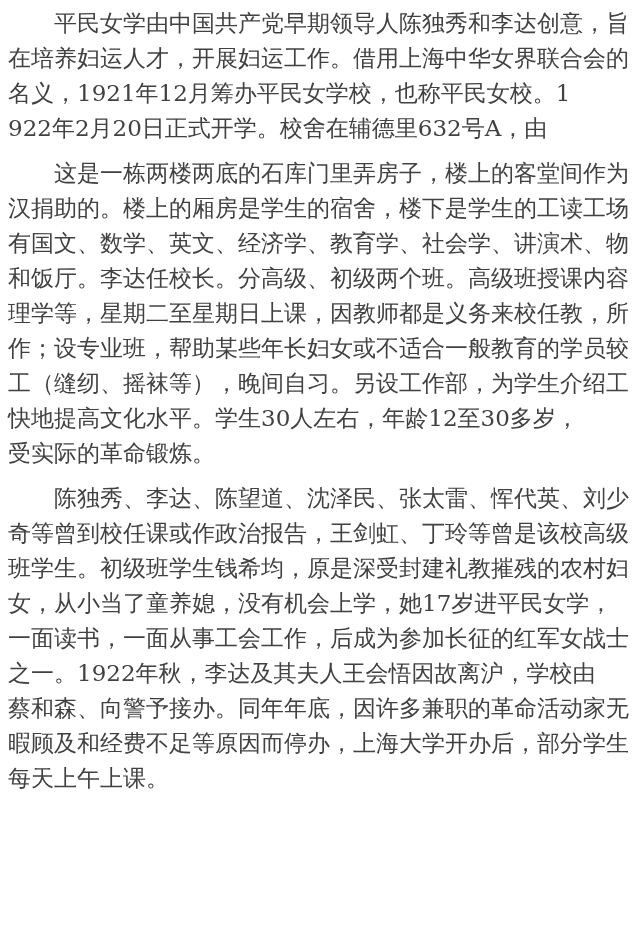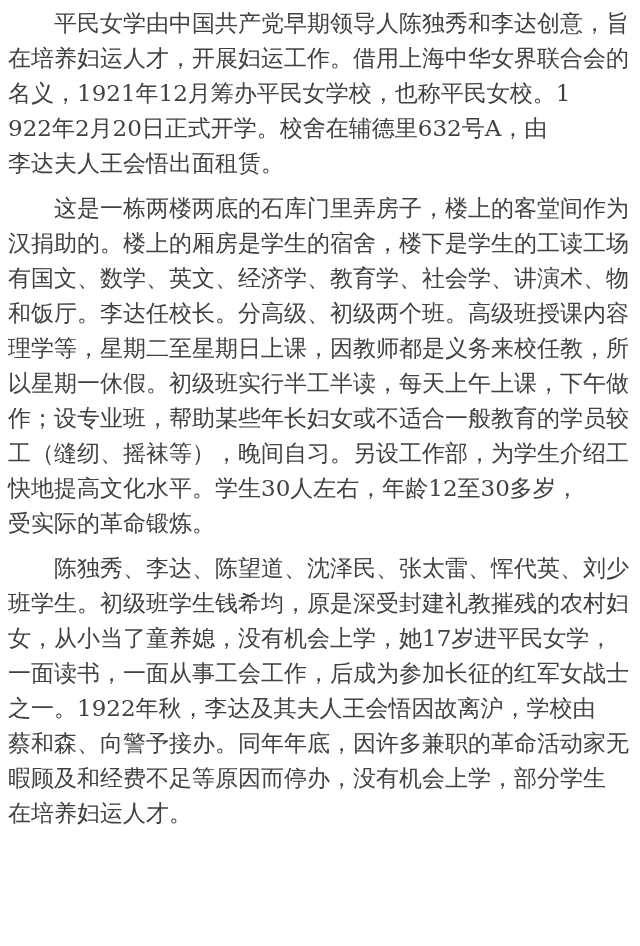--- a/index.html
+++ b/index.html
@@ -35,37 +35,36 @@
 </style>
 </head>
 <body style="background: rgb(255, 255, 255);">
 
 <div class="doc" style="color: rgb(65, 65, 65);">
     <div class="para">
       <div class="line">平民女学由中国共产党早期领导人陈独秀和李达创意，旨</div>
       <div class="line">在培养妇运人才，开展妇运工作。借用上海中华女界联合会的</div>
       <div class="line">名义，1921年12月筹办平民女学校，也称平民女校。1</div>
       <div class="line">922年2月20日正式开学。校舍在辅德里632号A，由</div>
-      <div class="line">李达夫人王会悟出面租赁。</div>
     </div>
     <div class="para">
       <div class="line">这是一栋两楼两底的石库门里弄房子，楼上的客堂间作为</div>
       <div class="line">汉捐助的。楼上的厢房是学生的宿舍，楼下是学生的工读工场</div>
       <div class="line">有国文、数学、英文、经济学、教育学、社会学、讲演术、物</div>
       <div class="line">和饭厅。李达任校长。分高级、初级两个班。高级班授课内容</div>
       <div class="line">理学等，星期二至星期日上课，因教师都是义务来校任教，所</div>
-      <div class="line">以星期一休假。初级班实行半工半读，每天上午上课，下午做</div>
       <div class="line">作；设专业班，帮助某些年长妇女或不适合一般教育的学员较</div>
       <div class="line">工（缝纫、摇袜等），晚间自习。另设工作部，为学生介绍工</div>
       <div class="line">快地提高文化水平。学生30人左右，年龄12至30多岁，</div>
       <div class="line">受实际的革命锻炼。</div>
     </div>
     <div class="para">
       <div class="line">陈独秀、李达、陈望道、沈泽民、张太雷、恽代英、刘少</div>
+      <div class="line">奇等曾到校任课或作政治报告，王剑虹、丁玲等曾是该校高级</div>
       <div class="line">班学生。初级班学生钱希均，原是深受封建礼教摧残的农村妇</div>
       <div class="line">女，从小当了童养媳，没有机会上学，她17岁进平民女学，</div>
       <div class="line">一面读书，一面从事工会工作，后成为参加长征的红军女战士</div>
       <div class="line">之一。1922年秋，李达及其夫人王会悟因故离沪，学校由</div>
       <div class="line">蔡和森、向警予接办。同年年底，因许多兼职的革命活动家无</div>
-      <div class="line">暇顾及和经费不足等原因而停办，没有机会上学，部分学生</div>
-      <div class="line">在培养妇运人才。</div>
+      <div class="line">暇顾及和经费不足等原因而停办，上海大学开办后，部分学生</div>
+      <div class="line">每天上午上课。</div>
     </div>
   </div>
 
 </body></html>

